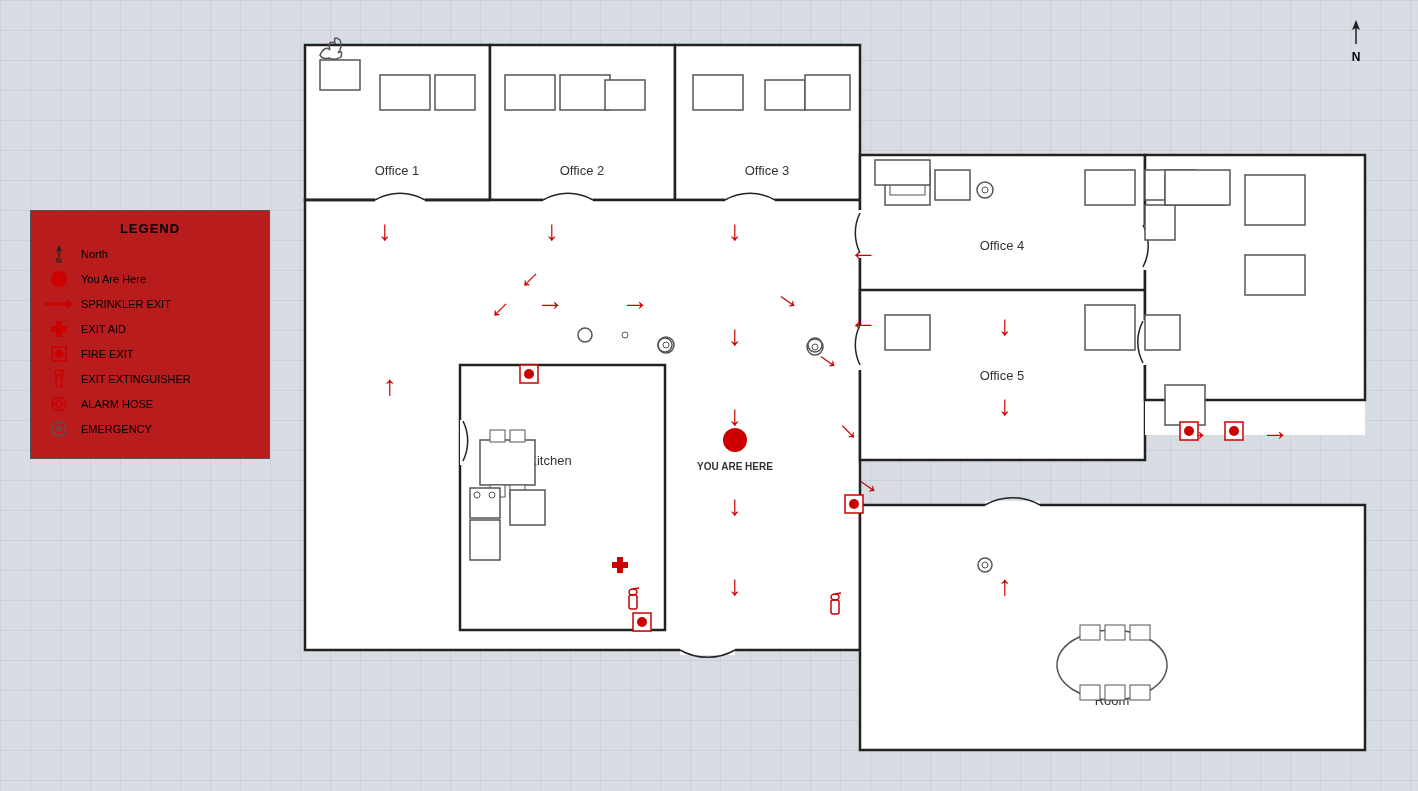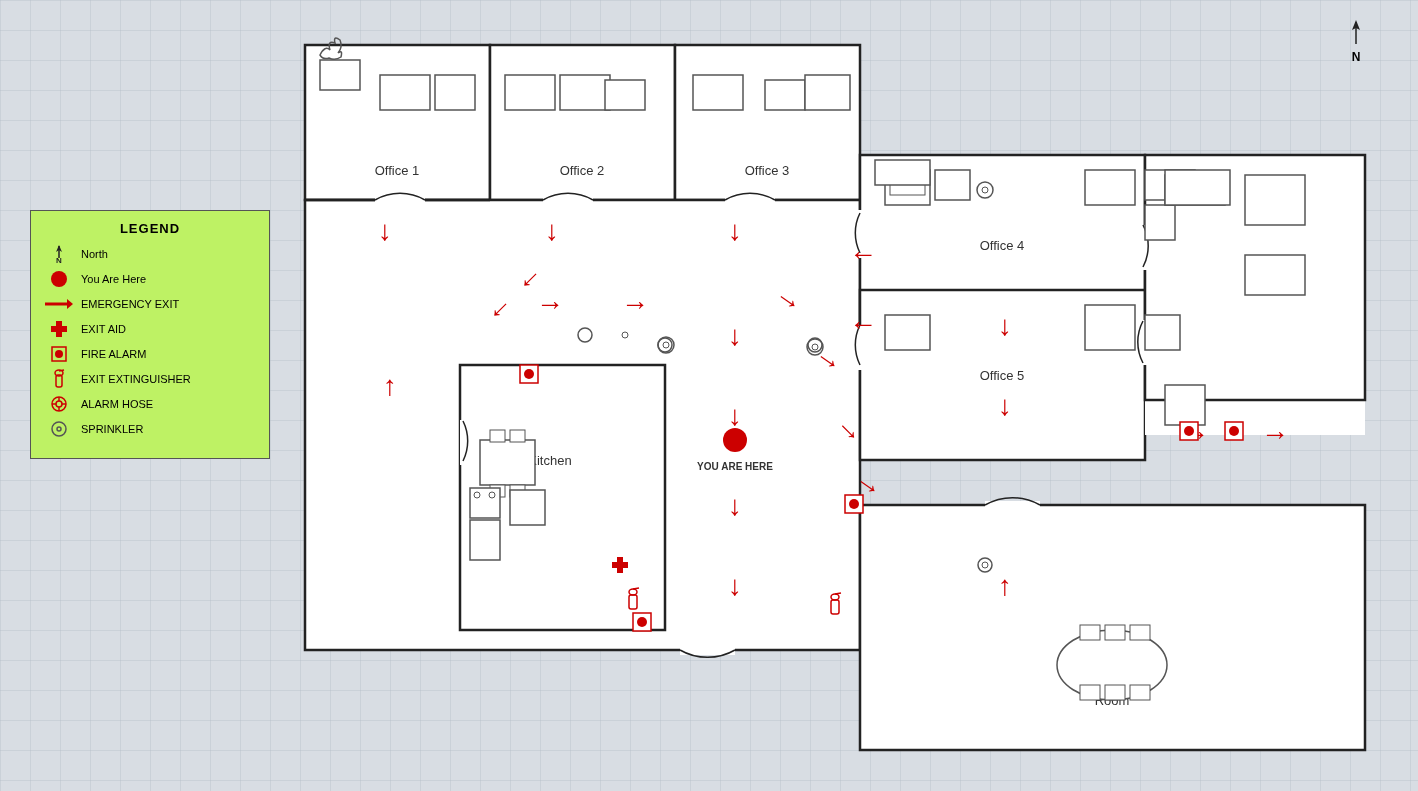--- a/index.html
+++ b/index.html
@@ -15,21 +15,21 @@
       overflow: hidden;
       font-family: Arial, sans-serif;
     }
 
     
     .legend {
       position: absolute;
       left: 30px;
       top: 210px;
       width: 240px;
-      background: #bef264;
+      background: #b91c1c;
       border: 1.5px solid #555;
       padding: 10px 14px 14px 14px;
     }
     .legend-title {
       text-align: center;
       font-weight: bold;
       font-size: 13px;
       margin-bottom: 8px;
       letter-spacing: 1px;
     }
@@ -85,41 +85,41 @@
     <span>You Are Here</span>
   </div>
 
   <div class="legend-item">
     <div class="legend-icon">
       <svg width="28" height="14" viewBox="0 0 28 14">
         <line x1="0" y1="7" x2="22" y2="7" stroke="#cc0000" stroke-width="3"></line>
         <polygon points="22,2 28,7 22,12" fill="#cc0000"></polygon>
       </svg>
     </div>
-    <span>EMERGENCY EXIT</span>
+    <span>SPRINKLER EXIT</span>
   </div>
 
   <div class="legend-item">
     <div class="legend-icon">
       <svg width="16" height="16" viewBox="0 0 16 16">
         <rect x="0" y="5" width="16" height="6" fill="#cc0000"></rect>
         <rect x="5" y="0" width="6" height="16" fill="#cc0000"></rect>
       </svg>
     </div>
     <span>EXIT AID</span>
   </div>
 
   <div class="legend-item">
     <div class="legend-icon">
       <svg width="16" height="16" viewBox="0 0 16 16">
         <rect x="1" y="1" width="14" height="14" fill="none" stroke="#cc0000" stroke-width="1.5"></rect>
         <circle cx="8" cy="8" r="4" fill="#cc0000"></circle>
       </svg>
     </div>
-    <span>FIRE ALARM</span>
+    <span>FIRE EXIT</span>
   </div>
 
   <div class="legend-item">
     <div class="legend-icon">
       <svg width="14" height="20" viewBox="0 0 14 20">
         <ellipse cx="7" cy="4" rx="4" ry="3" fill="none" stroke="#cc0000" stroke-width="1.5"></ellipse>
         <rect x="4" y="6" width="6" height="12" rx="2" fill="none" stroke="#cc0000" stroke-width="1.5"></rect>
         <line x1="7" y1="2" x2="12" y2="1" stroke="#cc0000" stroke-width="1.5"></line>
       </svg>
     </div>
@@ -140,21 +140,21 @@
     <span>ALARM HOSE</span>
   </div>
 
   <div class="legend-item">
     <div class="legend-icon">
       <svg width="16" height="16" viewBox="0 0 16 16">
         <circle cx="8" cy="8" r="7" fill="none" stroke="#555" stroke-width="1.5"></circle>
         <circle cx="8" cy="8" r="2" fill="none" stroke="#555" stroke-width="1.5"></circle>
       </svg>
     </div>
-    <span>SPRINKLER</span>
+    <span>EMERGENCY</span>
   </div>
 </div>
 
 <div class="north-indicator">
   <svg width="24" height="30" viewBox="0 0 24 30">
     <line x1="12" y1="2" x2="12" y2="24" stroke="#222" stroke-width="1.5"></line>
     <polygon points="12,0 8,10 12,8 16,10" fill="#222"></polygon>
   </svg>
   <span style="font-size:12px;font-weight:bold;">N</span>
 </div>

